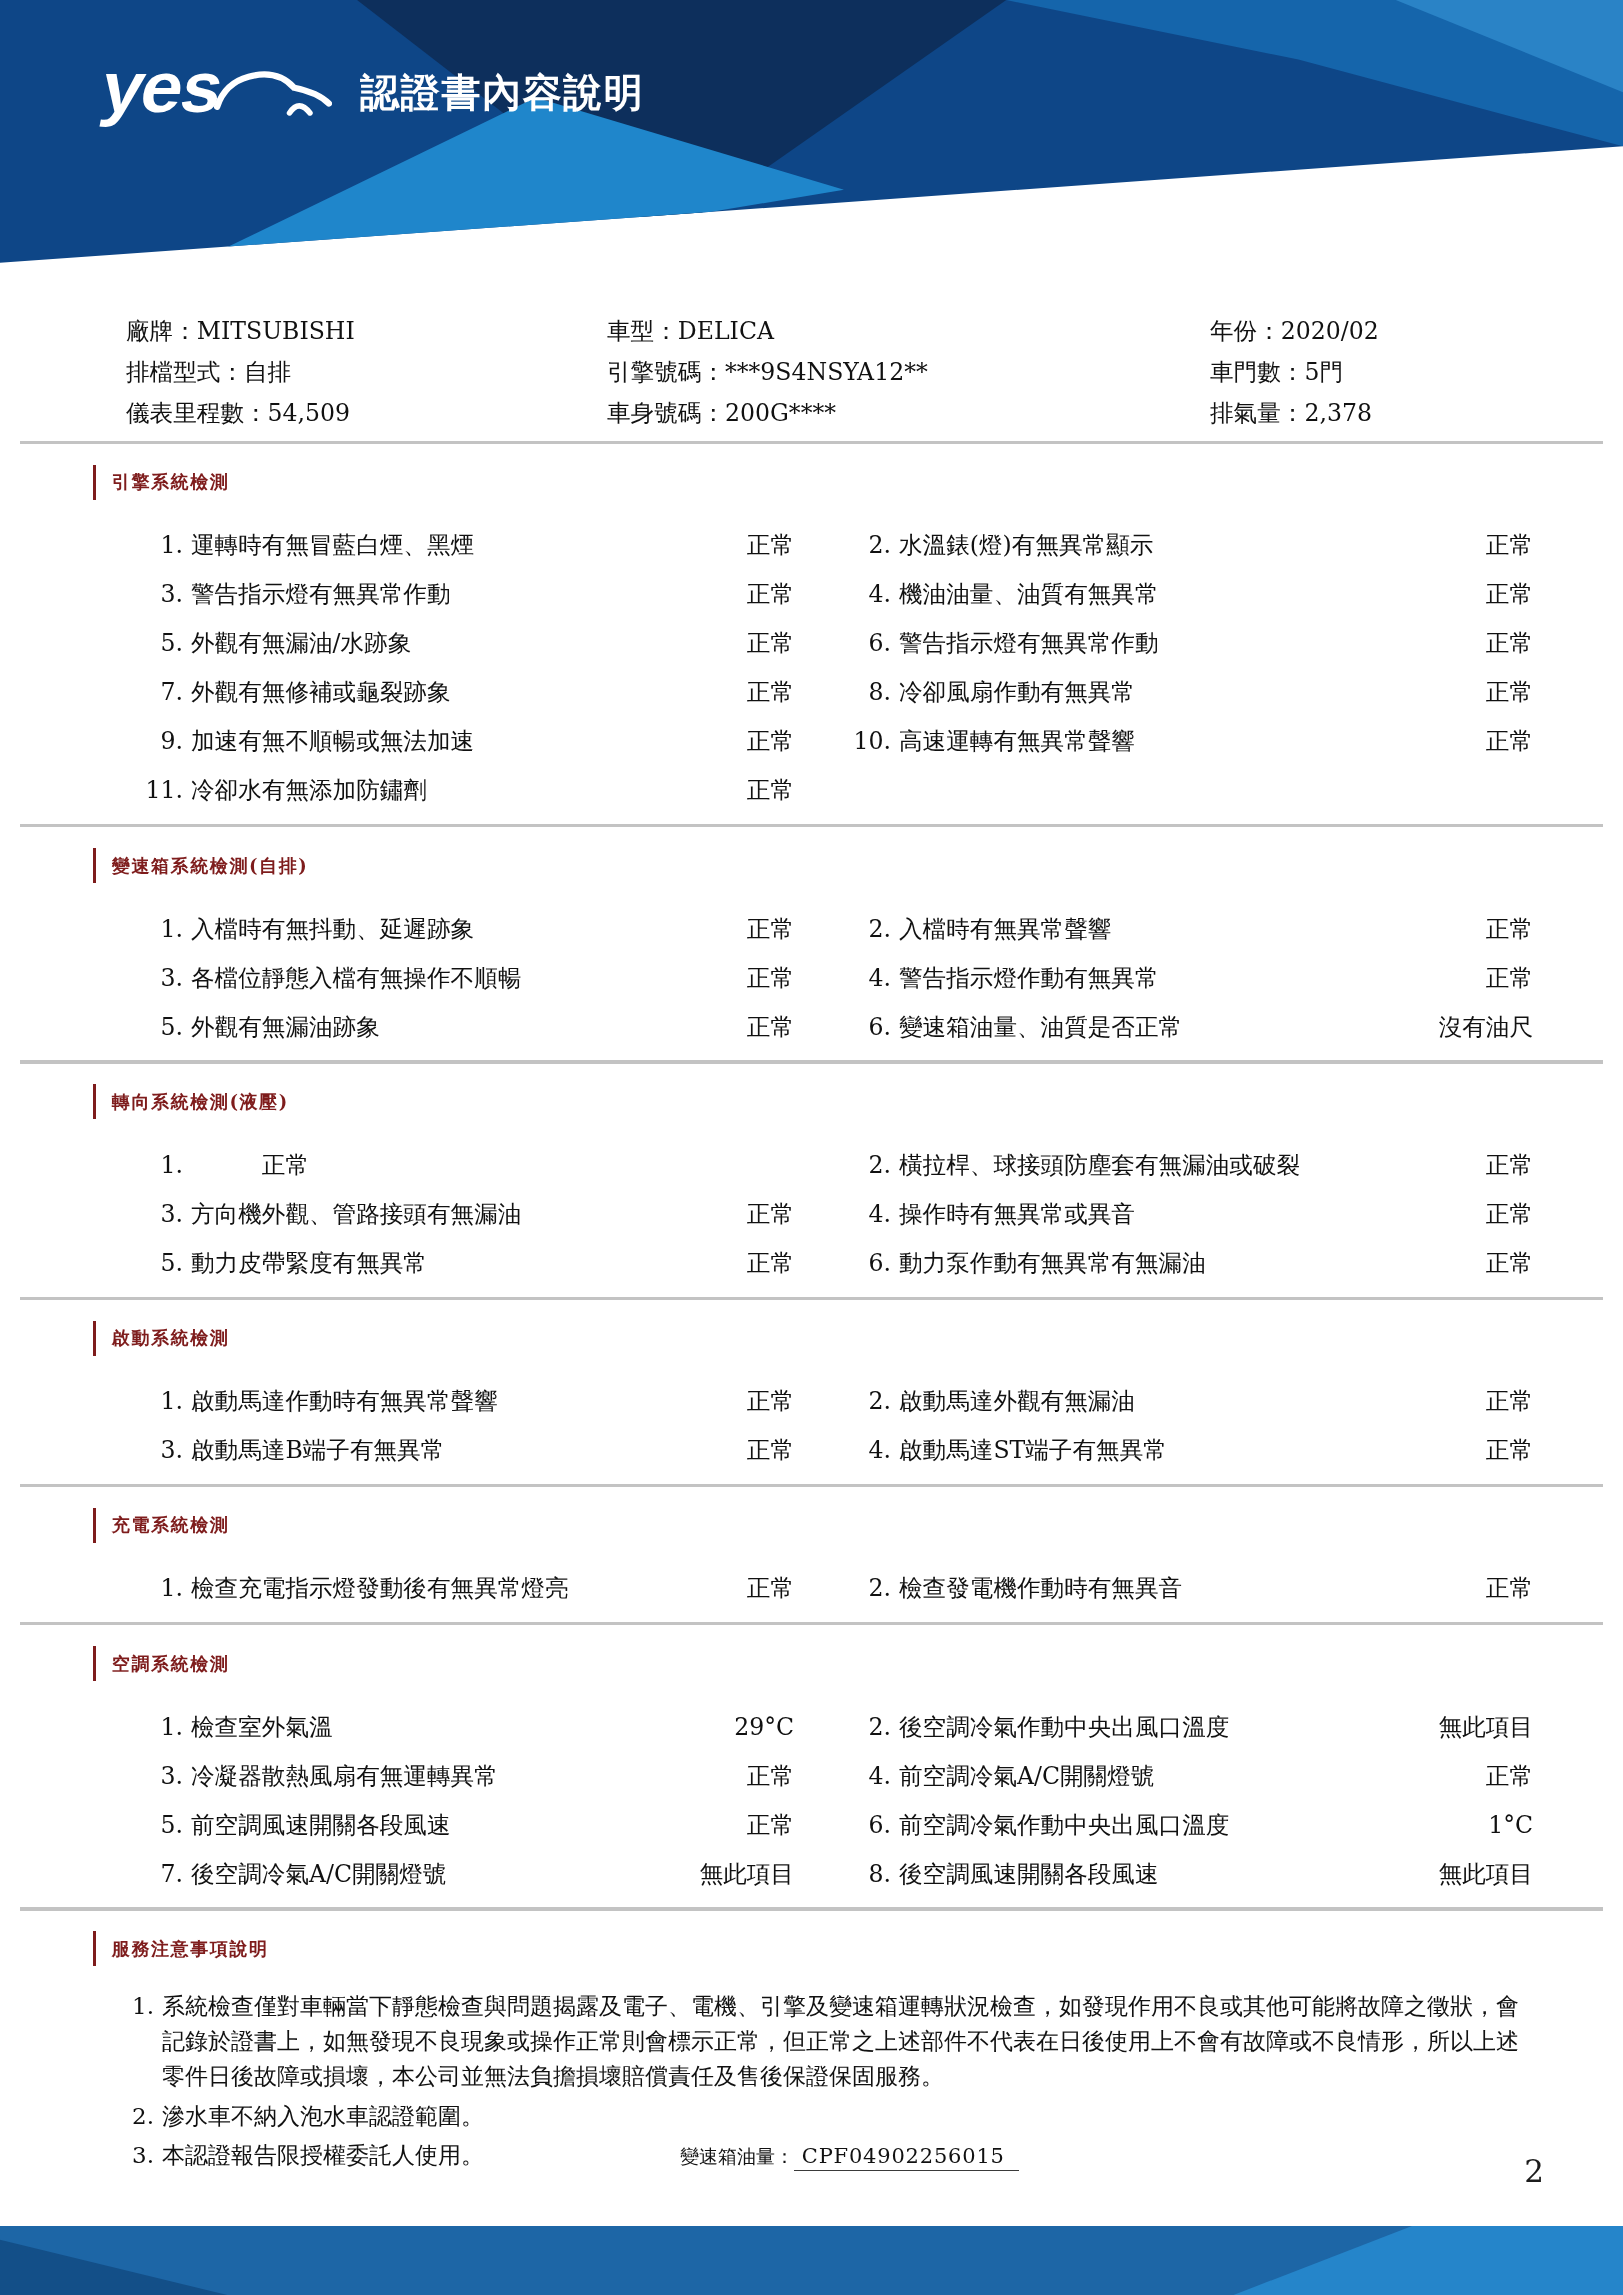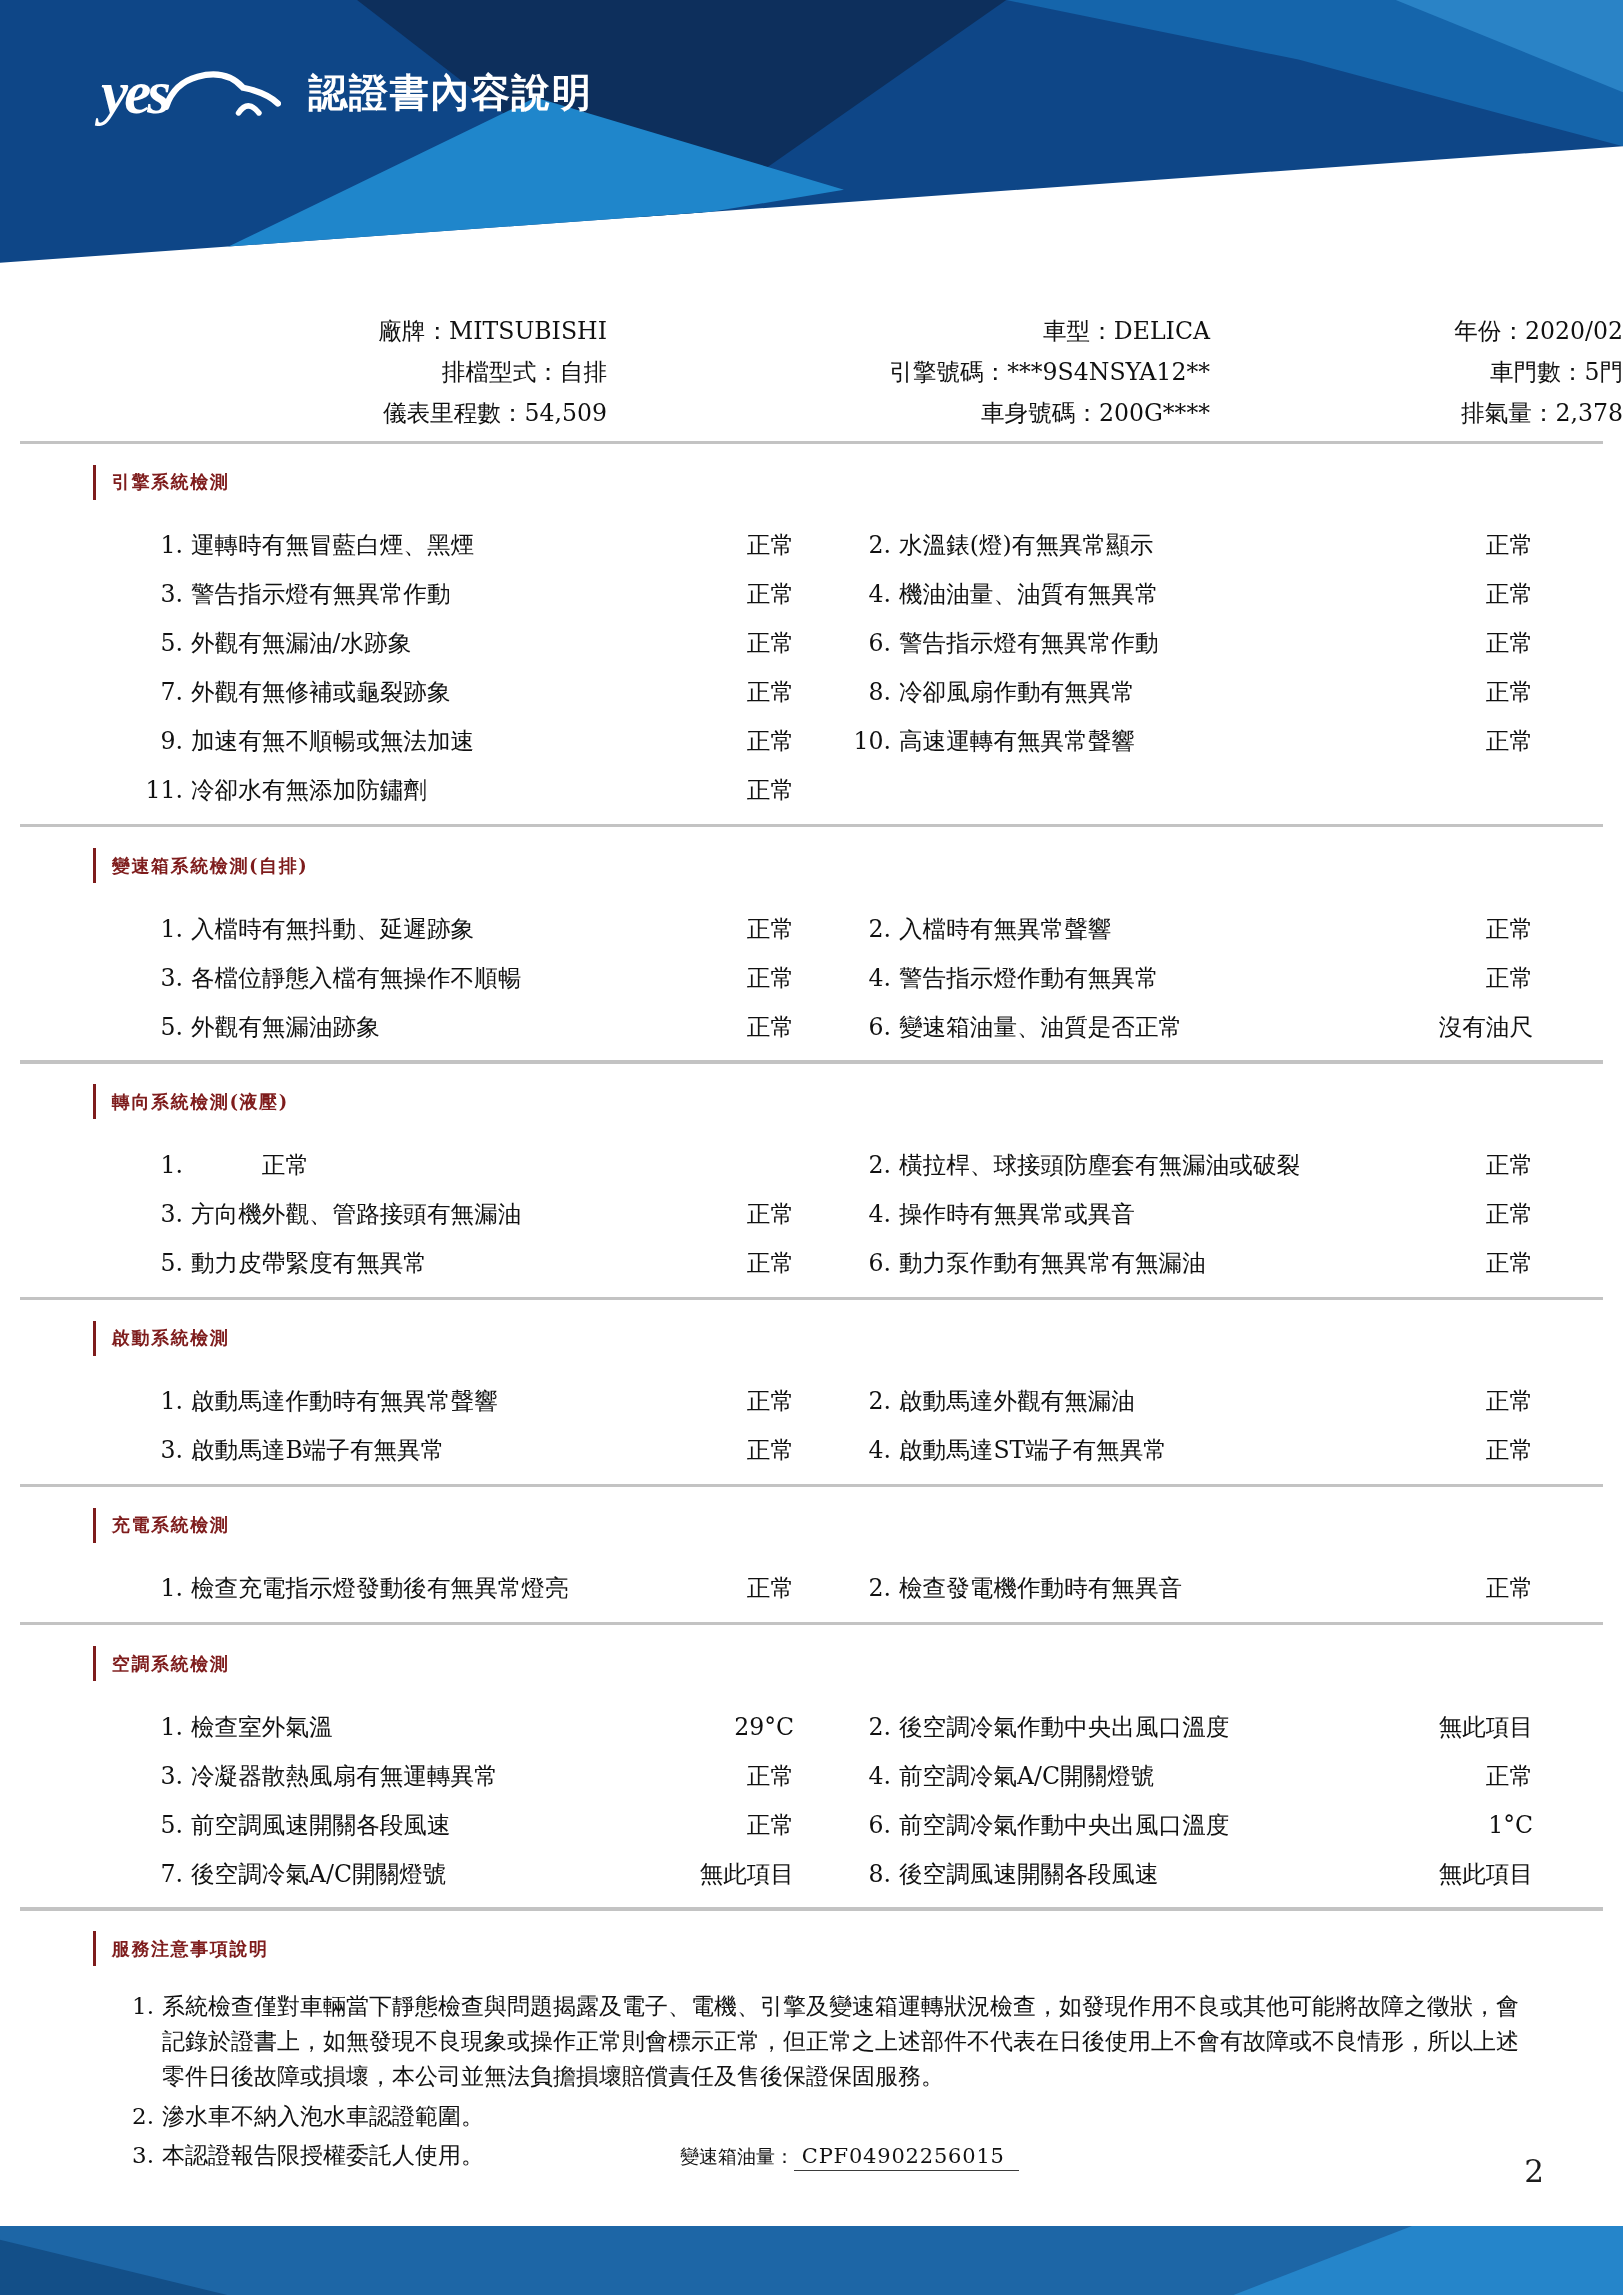--- a/index.html
+++ b/index.html
@@ -14,35 +14,35 @@
     clip-path:polygon(0 0,100% 0,100% 54%,0 97%);
   }
   .banner .shape{position:absolute;inset:0;}
   .s-dark-center{background:var(--banner_dark,#0d2f5c);clip-path:polygon(22% 0,62% 0,41% 88%);}
   .s-mid-right{background:var(--banner_mid,#1565ab);clip-path:polygon(62% 0,100% 0,100% 54%,80% 22%);}
   .s-light-right{background:var(--banner_light,#2a83c6);clip-path:polygon(86% 0,100% 0,100% 34%);}
   .s-bright{background:var(--banner_bright,#1f86cb);clip-path:polygon(12% 97%,33% 36%,52% 70%,22% 100%);}
   .brand{position:absolute;left:101px;top:57px;display:flex;align-items:center;gap:28px;}
   .logo{display:flex;align-items:flex-end;position:relative;}
   .logo-text{
-    font-family:Liberation Serif, serif;
-    font-style:italic;font-weight:800;font-size:61px;line-height:72px;color:#fff;
+    font-family:Liberation Mono, monospace;
+    font-style:italic;font-weight:800;font-size:72px;line-height:72px;color:#fff;
     letter-spacing:-3.9px;
   }
   .logo-car{margin-left:-4.7px;margin-bottom:4.7px;}
   .doc-title{
     margin:0;font-family:"Liberation Sans","DejaVu Sans",sans-serif;
     font-weight:700;font-size:39px;color:#fff;letter-spacing:1.6px;white-space:nowrap;
   }
   
   .info{
     display:grid;grid-template-columns:481px 603px 1fr;
     padding:39px 0 0 126px;font-size:23.6px;
   }
-  .vi-cell{height:41px;display:flex;align-items:center;white-space:nowrap;justify-content:flex-end;}
+  .vi-cell{height:41px;display:flex;align-items:center;white-space:nowrap;}
   
   .rule{height:3.1px;background:#c3c3c3;margin:7.9px 19.6px 0 19.6px;}
   
   .sec-title{
     display:flex;align-items:center;padding-left:93px;margin-top:20.4px;
     color:var(--accent,#7e1c1c);font-weight:700;font-size:18px;letter-spacing:1.6px;
     height:36px;white-space:nowrap;
   }
   .bar{display:inline-block;width:3.1px;height:35px;background:var(--accent,#7e1c1c);margin-right:15.7px;flex:none;}
   .grid{

